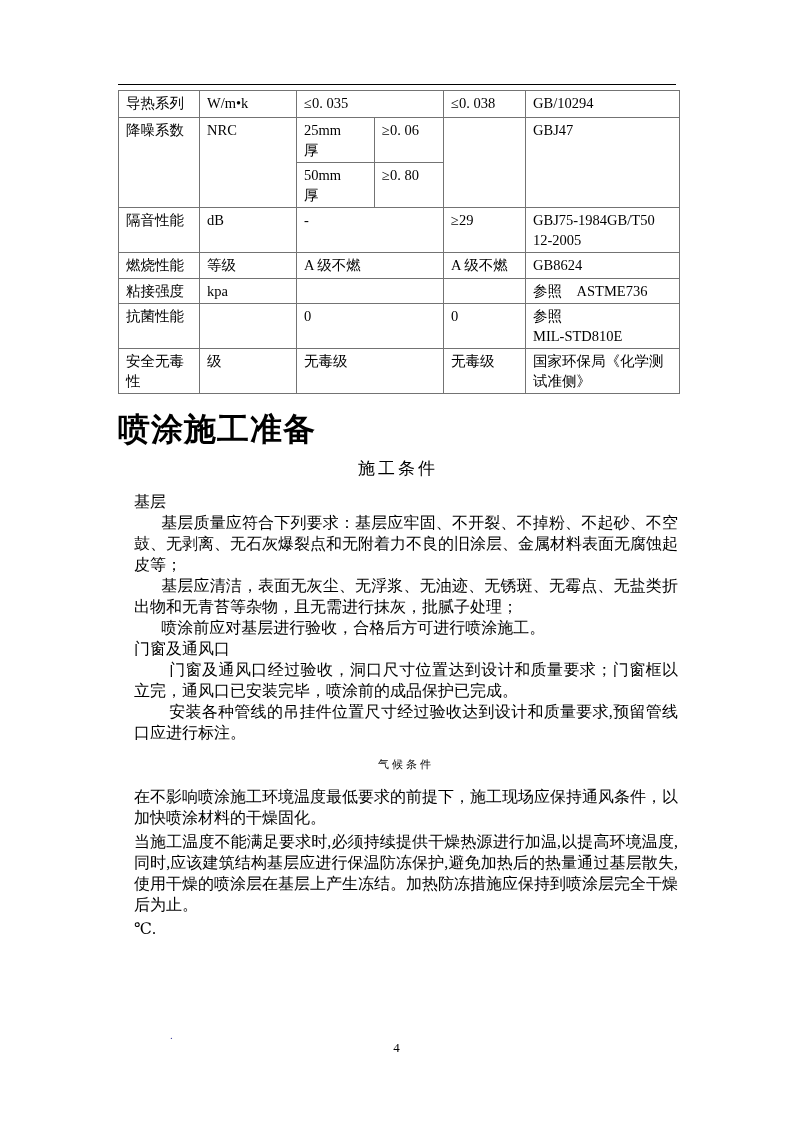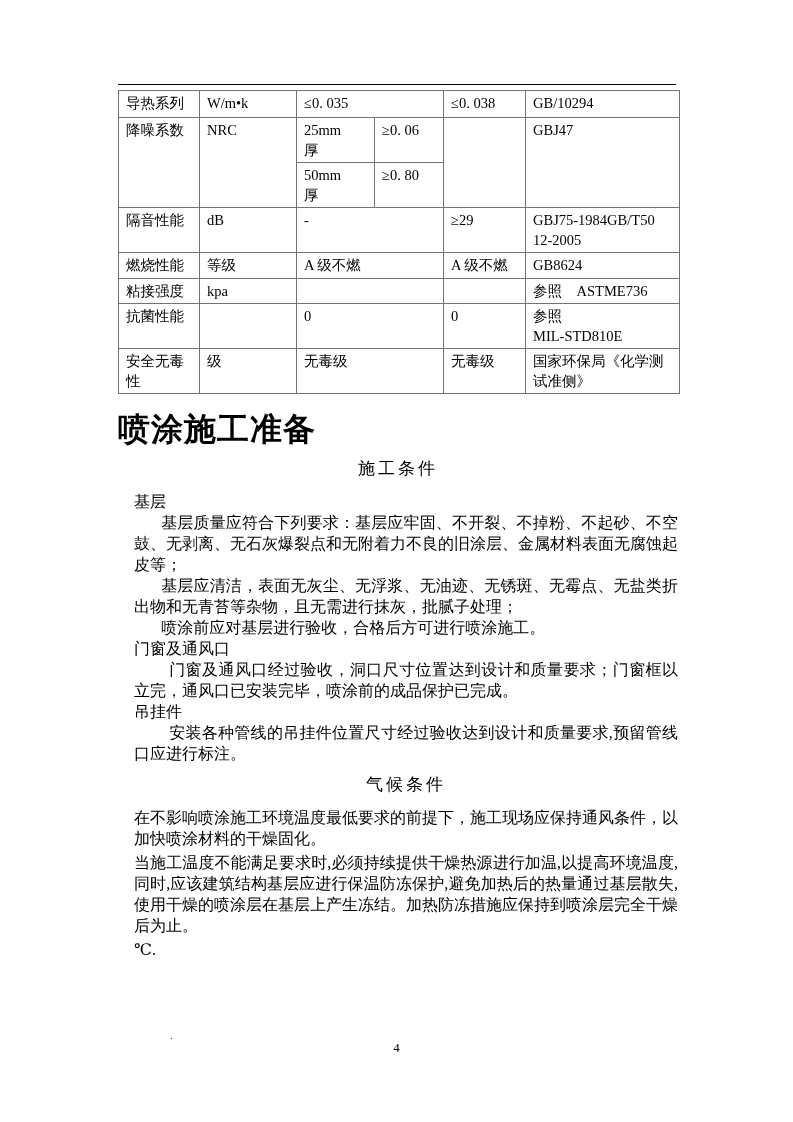--- a/index.html
+++ b/index.html
@@ -60,21 +60,21 @@
     font-size:16px;
     line-height:21px;
     text-align:justify;
     margin-left:16px;
   }
   .body-text p{margin:0;}
   p.label{text-align:left;}
   p.ind18{text-indent:1.7em;}
   p.ind22{text-indent:2.2em;}
   .climate-head{
-    font-size:17px;
+    font-size:11px;
     text-align:center;
     letter-spacing:3px;
     line-height:26px;
     margin:8px 0 9px 0;
   }
   p.qpara{margin-bottom:3px;}
   .degree-note{margin:0 0 0 197px;text-align:left;}
 
   
   .footer-mark{
@@ -179,21 +179,20 @@
 
     <div class="body-text">
       <p class="label">基层</p>
       <p class="ind18">基层质量应符合下列要求：基层应牢固、不开裂、不掉粉、不起砂、不空鼓、无剥离、无石灰爆裂点和无附着力不良的旧涂层、金属材料表面无腐蚀起皮等；</p>
       <p class="ind18">基层应清洁，表面无灰尘、无浮浆、无油迹、无锈斑、无霉点、无盐类折出物和无青苔等杂物，且无需进行抹灰，批腻子处理；</p>
       <p class="ind18">喷涂前应对基层进行验收，合格后方可进行喷涂施工。</p>
 
       <p class="label">门窗及通风口</p>
       <p class="ind22">门窗及通风口经过验收，洞口尺寸位置达到设计和质量要求；门窗框以立完，通风口已安装完毕，喷涂前的成品保护已完成。</p>
 
-      <p class="label">吊挂件</p>
       <p class="ind22">安装各种管线的吊挂件位置尺寸经过验收达到设计和质量要求,预留管线口应进行标注。</p>
 
       <div class="climate-head">气候条件</div>
 
       <p class="qpara">在不影响喷涂施工环境温度最低要求的前提下，施工现场应保持通风条件，以加快喷涂材料的干燥固化。</p>
       <p class="qpara">当施工温度不能满足要求时,必须持续提供干燥热源进行加温,以提高环境温度,同时,应该建筑结构基层应进行保温防冻保护,避免加热后的热量通过基层散失,使用干燥的喷涂层在基层上产生冻结。加热防冻措施应保持到喷涂层完全干燥后为止。</p>
       <p class="degree-note">℃.</p>
     </div>
   </div>
 

